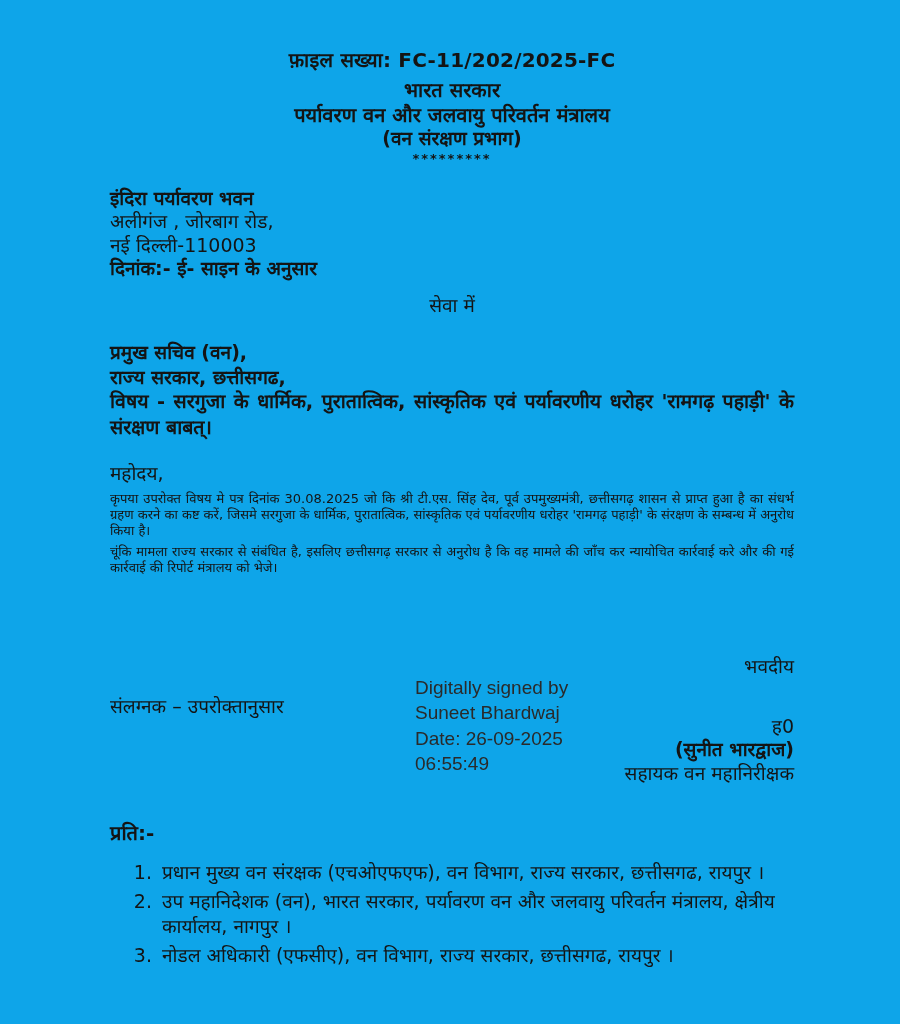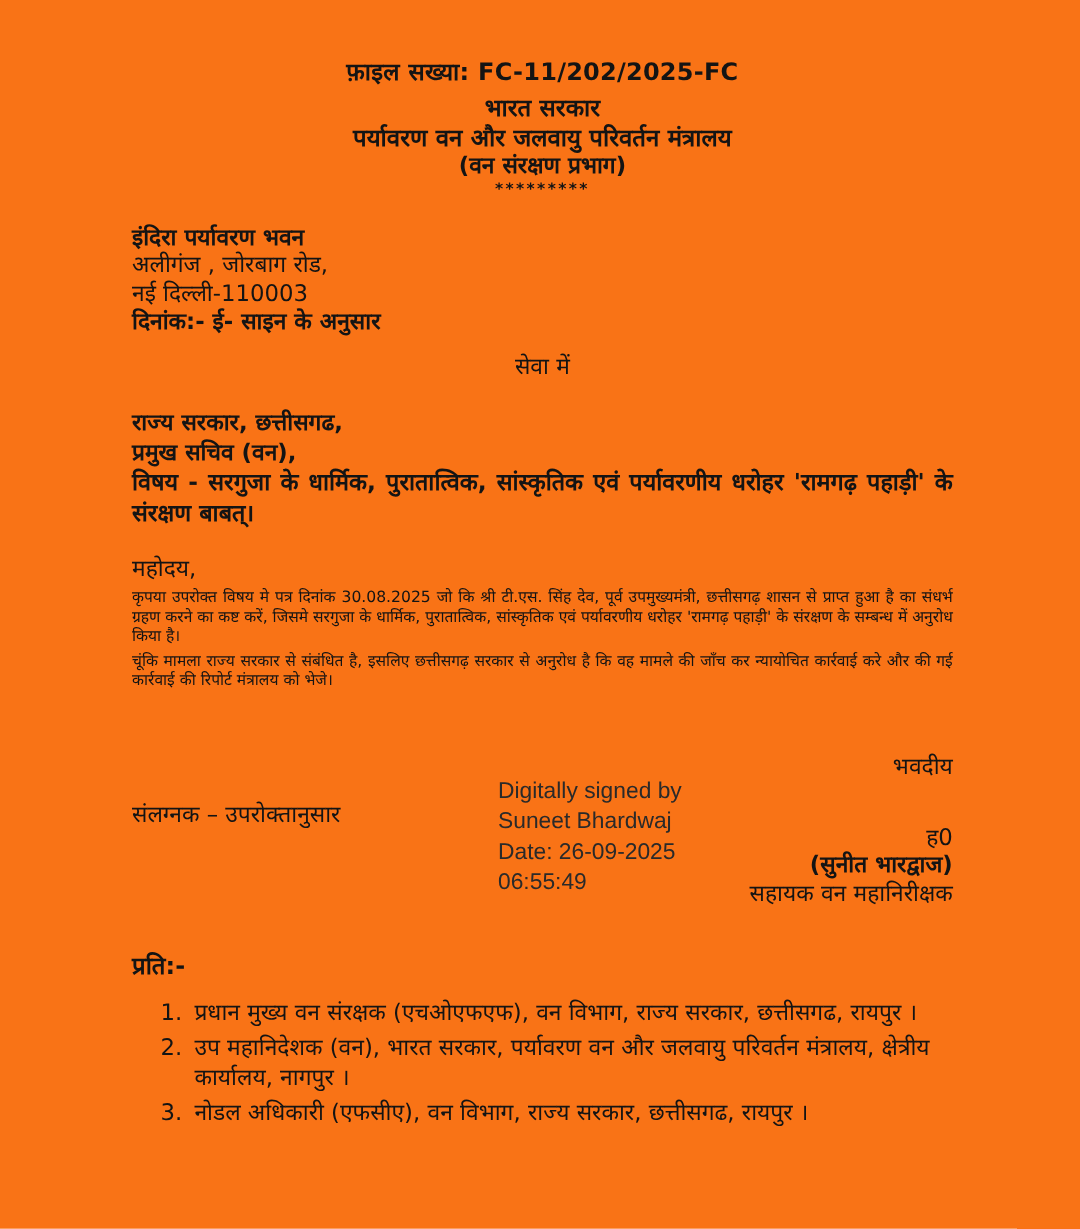--- a/index.html
+++ b/index.html
@@ -9,21 +9,21 @@
     height: 1024px;
     font-family: "DejaVu Sans", "Liberation Sans", sans-serif;
     color: #141414;
     overflow: hidden;
     position: relative;
   }
   .page {
     width: 900px;
     height: 1024px;
     padding: 48px 106px 20px 110px;
-    background: #f97316;
+    background: #0ea5e9;
   }
   
   .letterhead { text-align: center; line-height: 1.22; }
   .file-number { font-size: 20px; font-weight: 700; letter-spacing: 0.2px; }
   .govt-line   { font-size: 20px; font-weight: 700; margin-top: 6px; }
   .ministry-line { font-size: 20px; font-weight: 700; }
   .division-line { font-size: 19px; font-weight: 700; }
   .stars { font-size: 13px; font-weight: 700; letter-spacing: 2px; margin-top: 1px; }
   
   .address-block { text-align: left; line-height: 1.22; margin-top: 20px; font-size: 19px; }
@@ -32,21 +32,21 @@
   .date-line { font-weight: 700; }
   
   .salutation { font-size: 19px; margin-top: 12px; text-align: center; }
   .recipient { font-size: 19px; font-weight: 700; line-height: 1.3; margin-top: 22px; }
   
   .subject { font-size: 19.5px; font-weight: 700; line-height: 1.3; text-align: justify; }
   .greeting { font-size: 19px; margin-top: 20px; }
   
   .para { font-size: 13px; line-height: 1.24; text-align: justify; margin-top: 5px; }
   
-  .sign-region { margin-top: 48px; position: relative; height: 130px; }
+  .sign-region { margin-top: 76px; position: relative; height: 130px; }
   .closing { position: absolute; right: 0; top: 0; font-size: 19px; }
   .enclosure { position: absolute; left: 0; top: 40px; font-size: 19px; }
   .digital-signature {
     position: absolute; left: 305px; top: 22px;
     font-family: Liberation Sans, sans-serif;
     font-size: 19px; line-height: 1.35; color: #2a2a2a;
   }
   .sign-block { position: absolute; right: 0; top: 62px; text-align: right; line-height: 1.25; font-size: 19px; }
   .sign-abbr { font-weight: 400; }
   .sign-name { font-weight: 700; }
@@ -71,22 +71,22 @@
 
   <div class="address-block">
     <div class="address-building">इंदिरा पर्यावरण भवन</div>
     <div class="address-line">अलीगंज , जोरबाग रोड,</div>
     <div class="address-line">नई दिल्ली-110003</div>
     <div class="date-line">दिनांक:- ई- साइन के अनुसार</div>
   </div>
 
   <div class="salutation">सेवा में</div>
   <div class="recipient">
+    <div>प्रमुख सचिव (वन),</div>
     <div>राज्य सरकार, छत्तीसगढ,</div>
-    <div>प्रमुख सचिव (वन),</div>
   </div>
 
   <div class="subject">विषय - सरगुजा के धार्मिक, पुरातात्विक, सांस्कृतिक एवं पर्यावरणीय धरोहर 'रामगढ़ पहाड़ी' के संरक्षण बाबत्।</div>
 
   <div class="greeting">महोदय,</div>
 
   <p class="para">कृपया उपरोक्त विषय मे पत्र  दिनांक 30.08.2025 जो कि श्री टी.एस. सिंह देव, पूर्व उपमुख्यमंत्री, छत्तीसगढ़ शासन से प्राप्त हुआ है का संधर्भ ग्रहण करने का कष्ट करें, जिसमे सरगुजा के धार्मिक, पुरातात्विक, सांस्कृतिक एवं पर्यावरणीय धरोहर 'रामगढ़ पहाड़ी' के संरक्षण के सम्बन्ध में अनुरोध किया है।</p>
   <p class="para">चूंकि मामला राज्य सरकार से संबंधित है, इसलिए छत्तीसगढ़ सरकार से अनुरोध है कि वह मामले की जाँच कर न्यायोचित कार्रवाई करे और की गई कार्रवाई की रिपोर्ट मंत्रालय को भेजे।</p>
 
   <div class="sign-region">

